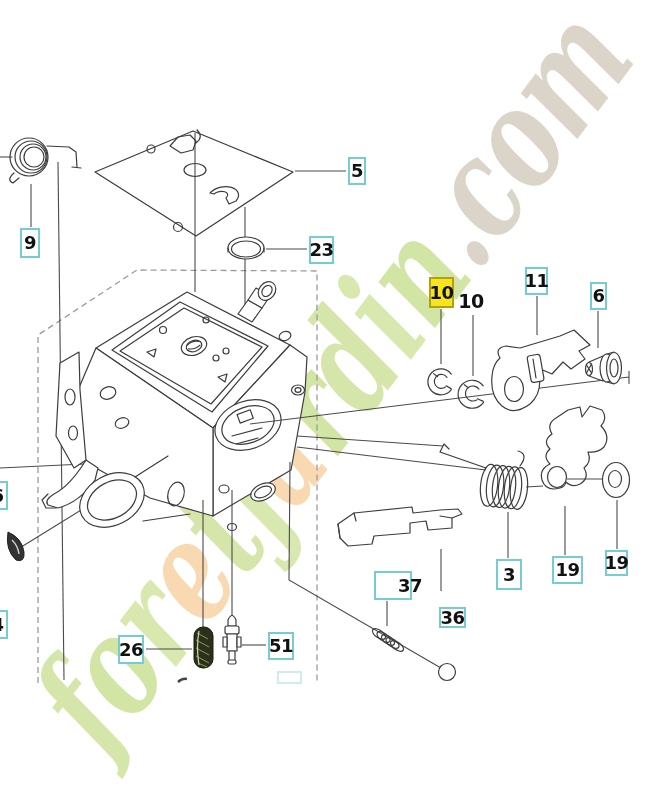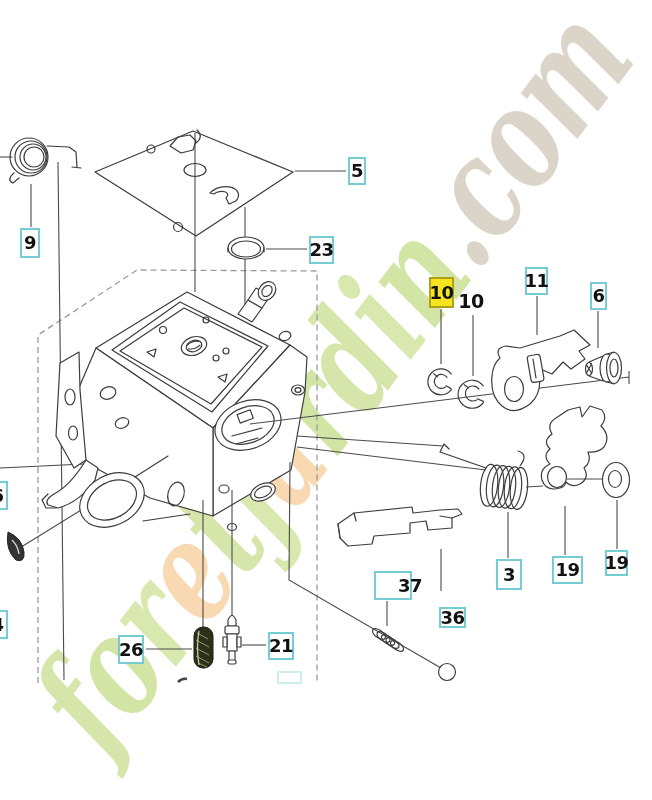--- a/index.html
+++ b/index.html
@@ -251,18 +251,18 @@
       <div class="part-label highlight" style="left: 429px; top: 277px; width: 25px; height: 31px;">10</div>
       <div class="part-label plain" style="left: 455px; top: 288px; width: 32px; height: 26px;">10</div>
       <div class="part-label" style="left: 525px; top: 267px; width: 23px; height: 28px;">11</div>
       <div class="part-label" style="left: 590px; top: 282px; width: 17px; height: 28px;">6</div>
       <div class="part-label" style="left: 496px; top: 559px; width: 26px; height: 31px;">3</div>
       <div class="part-label" style="left: 552px; top: 556px; width: 31px; height: 28px;">19</div>
       <div class="part-label" style="left: 605px; top: 550px; width: 23px; height: 26px;">19</div>
       <div class="part-label" style="left: 428px; top: 607px; width: 27px; height: 21px; margin-left: 11px;">36</div>
       <div class="part-label" style="left: 374px; top: 571px; width: 24px; height: 29px; padding-left: 34px;">37</div>
       <div class="part-label" style="left: 118px; top: 635px; width: 26px; height: 29px;">26</div>
-      <div class="part-label" style="left: 268px; top: 632px; width: 26px; height: 28px;">21</div>
+      <div class="part-label" style="left: 268px; top: 632px; width: 26px; height: 28px;">51</div>
       <div class="part-label" style="left: -13px; top: 481px; width: 21px; height: 29px;">6</div>
       <div class="part-label" style="left: -13px; top: 610px; width: 21px; height: 29px;">4</div>
       <div class="part-label faded" style="left: 277px; top: 671px; width: 25px; height: 13px;"></div>
     </div>
 </div>
 
 </body></html>

